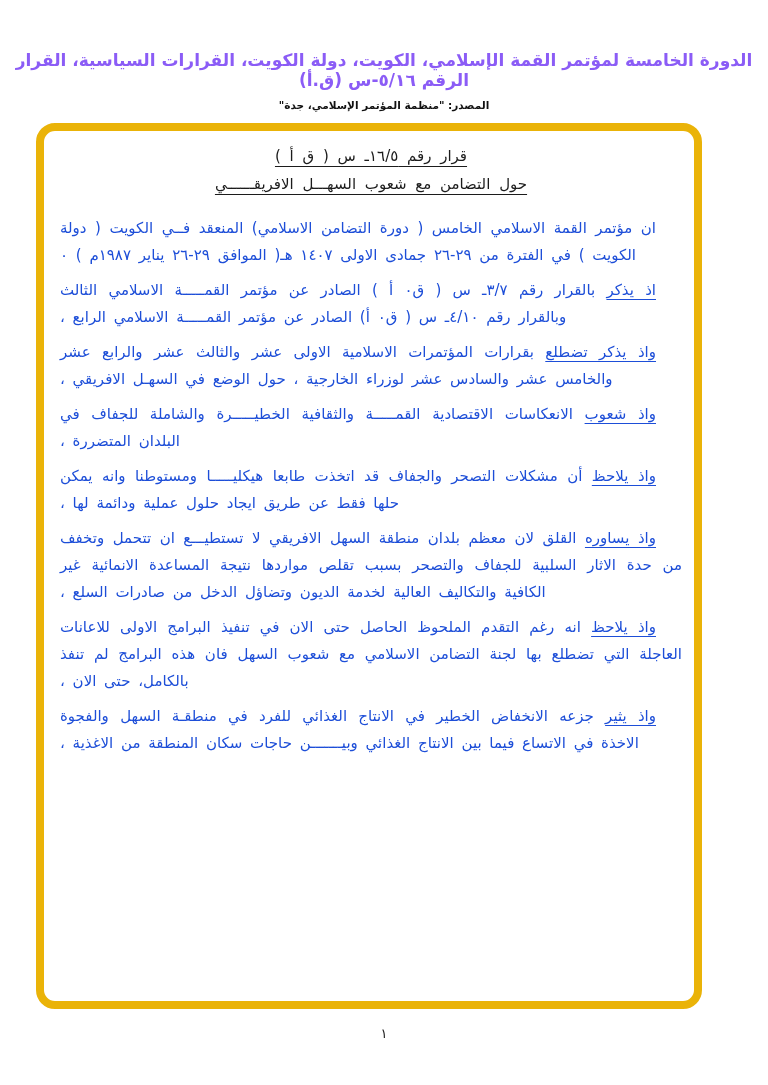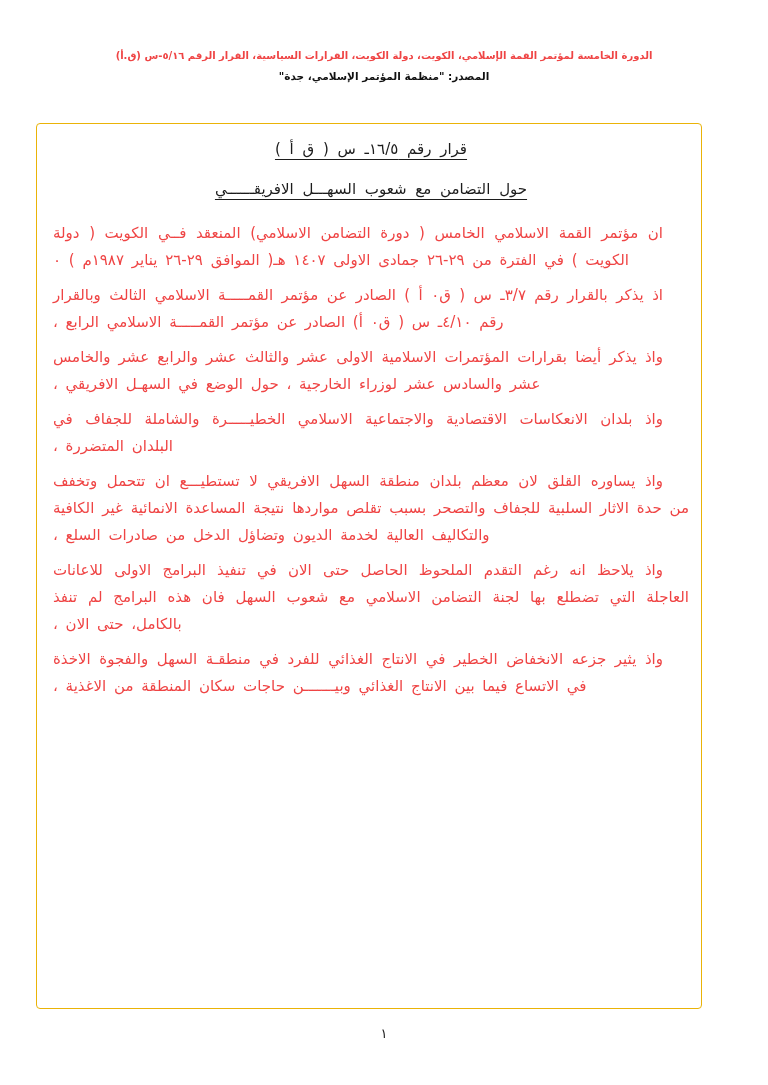--- a/index.html
+++ b/index.html
@@ -8,66 +8,67 @@
     position: relative;
     width: 768px;
     height: 1085px;
     background: #ffffff;
     font-family: "DejaVu Sans", sans-serif;
     color: #1c1c1c;
     overflow: hidden;
   }
   .header { direction: rtl; text-align: center; padding-top: 50px; }
   .header-title {
-    font-size: 10px;
+    font-size: 17px;
     font-weight: bold;
-    color: #ef4444;
+    color: #8b5cf6;
     letter-spacing: 0.2px;
   }
   .header-source {
     margin-top: 9px;
     font-size: 10.5px;
     font-weight: bold;
     color: #111;
   }
   .doc-box {
     position: absolute;
     top: 123px;
     left: 36px;
     width: 666px;
     height: 886px;
-    border: 1px solid #eab308;
-    border-radius: 4px;
+    border: 8px solid #eab308;
+    border-radius: 19px;
     background: #ffffff;
     direction: rtl;
     padding: 10px 12px 0 16px;
     overflow: hidden;
   }
   .doc-title {
     text-align: center;
     font-size: 15px;
     color: #1c1c1c;
     text-decoration: underline;
     text-underline-offset: 5px;
     text-decoration-thickness: 1px;
     word-spacing: 4px;
     margin-top: 6px;
   }
-  .doc-title.second { margin-top: 22px; margin-bottom: 22px; }
+  .doc-title.second { margin-top: 10px; margin-bottom: 22px; }
   .para {
     font-size: 15px;
     line-height: 27px;
     text-align: justify;
     text-align-last: left;
     text-indent: 26px;
     word-spacing: 3px;
     margin-bottom: 8px;
-    color: #ef4444;
+    color: #1d4ed8;
   }
   .lead {
+    text-decoration: underline;
     text-underline-offset: 4px;
     text-decoration-thickness: 1px;
   }
   .page-number {
     position: absolute;
     top: 1026px;
     left: 0;
     width: 100%;
     text-align: center;
     font-size: 13px;
@@ -85,25 +86,26 @@
   </div>
 
   <div class="doc-box">
     <div class="doc-title">قرار رقم ١٦/٥ـ س ( ق أ )</div>
     <div class="doc-title second">حول التضامن مع شعوب السهـــل الافريقــــــي</div>
 
     <p class="para"><span class="lead"></span><span>ان مؤتمر القمة الاسلامي الخامس ( دورة التضامن الاسلامي) المنعقد فــي الكويت ( دولة الكويت ) في الفترة من ٢٦‎-‎٢٩ جمادى الاولى ١٤٠٧ هـ( الموافق ٢٦‎-‎٢٩ يناير ١٩٨٧م ) ٠</span></p>
 
     <p class="para"><span class="lead">اذ يذكر</span><span> بالقرار رقم ٣/٧ـ س ( ق٠ أ ) الصادر عن مؤتمر القمـــــة الاسلامي الثالث وبالقرار رقم ٤/١٠ـ س ( ق٠ أ) الصادر عن مؤتمر القمـــــة الاسلامي الرابع ،</span></p>
 
-    <p class="para"><span class="lead">واذ يذكر أيضا</span><span> بقرارات المؤتمرات الاسلامية الاولى عشر والثالث عشر والرابع عشر والخامس عشر والسادس عشر لوزراء الخارجية ، حول الوضع في السهـل الافريقي ،</span></p>
+    <p class="para"><span class="lead">واذ يذكر تضطلع</span><span> بقرارات المؤتمرات الاسلامية الاولى عشر والثالث عشر والرابع عشر والخامس عشر والسادس عشر لوزراء الخارجية ، حول الوضع في السهـل الافريقي ،</span></p>
 
 
-    <p class="para"><span class="lead">واذ بلدان</span><span> الانعكاسات الاقتصادية والاجتماعية الاسلامي الخطيـــــرة والشاملة للجفاف في البلدان المتضررة ،</span></p>
+    <p class="para"><span class="lead">واذ شعوب</span><span> الانعكاسات الاقتصادية القمـــــة والثقافية الخطيـــــرة والشاملة للجفاف في البلدان المتضررة ،</span></p>
 
+    <p class="para"><span class="lead">واذ يلاحظ</span><span> أن مشكلات التصحر والجفاف قد اتخذت طابعا هيكليـــــا ومستوطنا وانه يمكن حلها فقط عن طريق ايجاد حلول عملية ودائمة لها ،</span></p>
 
     <p class="para"><span class="lead">واذ يساوره</span><span> القلق لان معظم بلدان منطقة السهل الافريقي لا تستطيـــع ان تتحمل وتخفف من حدة الاثار السلبية للجفاف والتصحر بسبب تقلص مواردها نتيجة المساعدة الانمائية غير الكافية والتكاليف العالية لخدمة الديون وتضاؤل الدخل من صادرات السلع ،</span></p>
 
     <p class="para"><span class="lead">واذ يلاحظ</span><span> انه رغم التقدم الملحوظ الحاصل حتى الان في تنفيذ البرامج الاولى للاعانات العاجلة التي تضطلع بها لجنة التضامن الاسلامي مع شعوب السهل فان هذه البرامج لم تنفذ بالكامل، حتى الان ،</span></p>
 
     <p class="para"><span class="lead">واذ يثير</span><span> جزعه الانخفاض الخطير في الانتاج الغذائي للفرد في منطقـة السهل والفجوة الاخذة في الاتساع فيما بين الانتاج الغذائي وبيـــــــن حاجات سكان المنطقة من الاغذية ،</span></p>
   </div>
 
   <div class="page-number">١</div>
 

